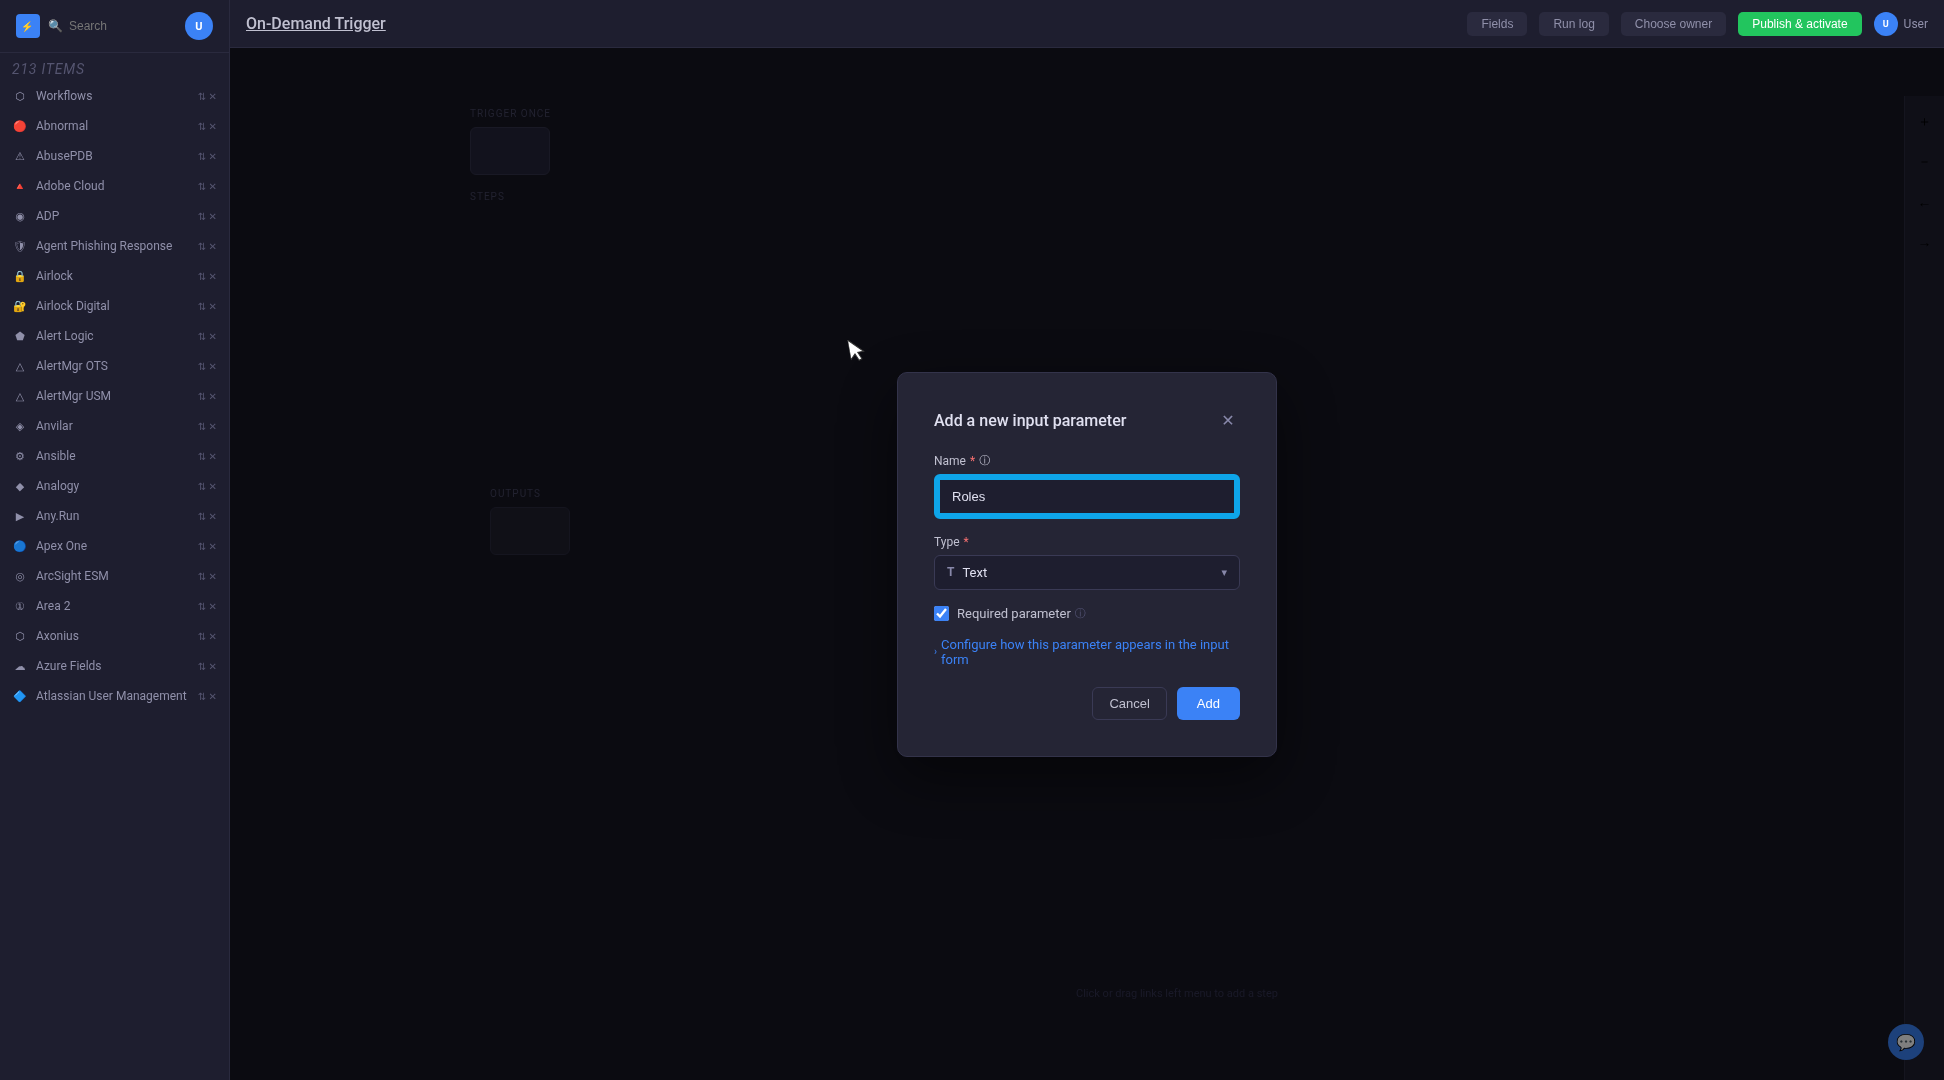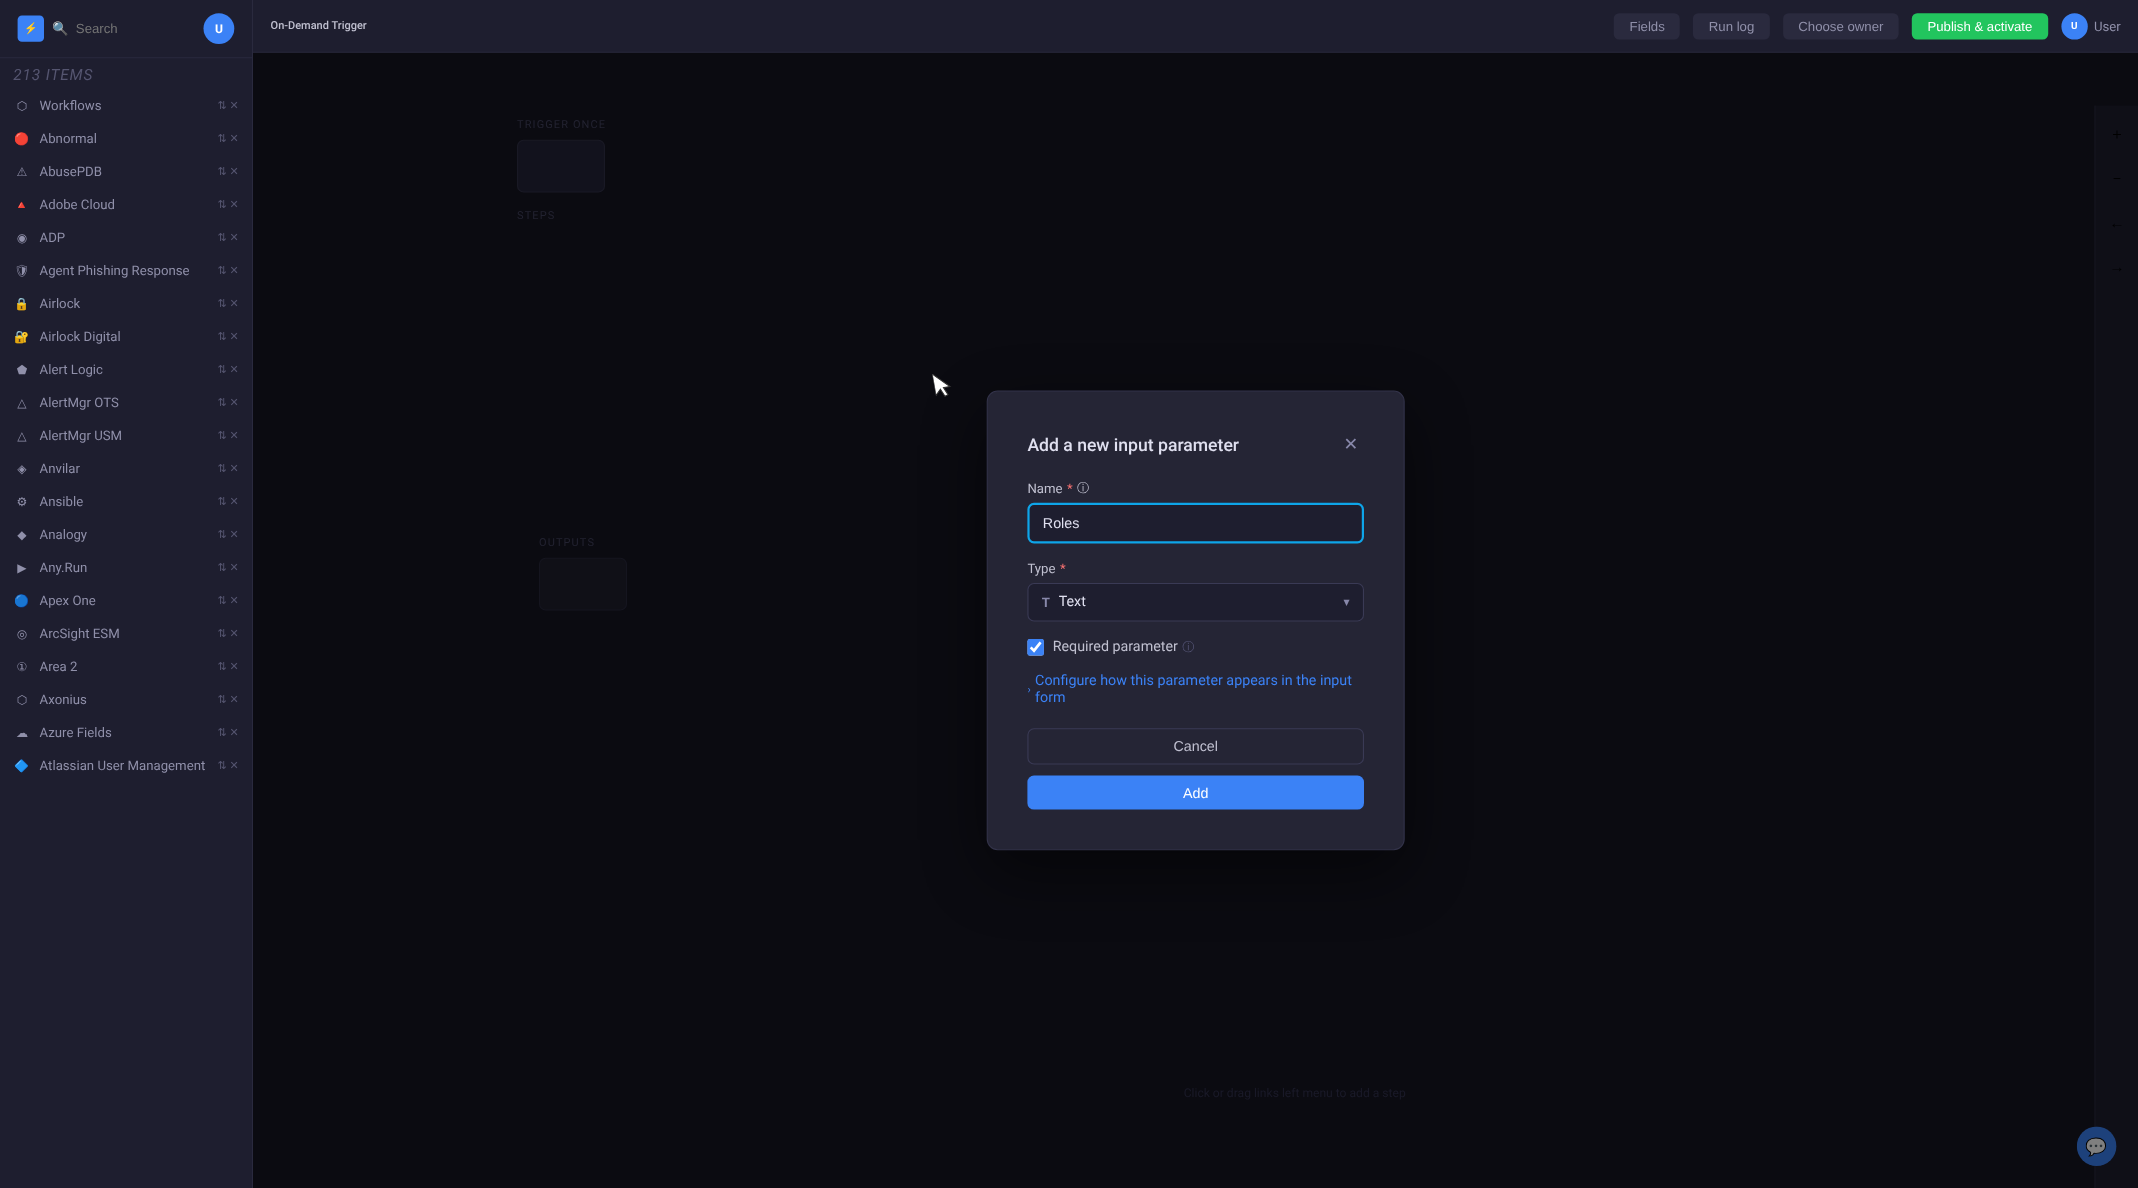--- a/index.html
+++ b/index.html
@@ -147,24 +147,25 @@
       height: 48px;
       background: #1e1e2f;
       border-bottom: 1px solid #2a2a3e;
       display: flex;
       align-items: center;
       padding: 0 16px;
       gap: 12px;
     }
 
     .topbar-title {
-      font-size: 10px;
+      font-size: 16px;
       color: #c0c0d0;
       font-weight: 500;
       flex: 1;
+      text-decoration: underline;
     }
 
     .topbar-btn {
       padding: 5px 14px;
       border-radius: 5px;
       font-size: 12px;
       cursor: pointer;
       border: none;
     }
 
@@ -266,21 +267,21 @@
 
     .form-label-info {
       color: #5555777;
       font-size: 11px;
       cursor: help;
     }
 
     .form-input {
       width: 100%;
       background: #1e1e2f;
-      border: 2px solid #0ea5e9;
+      border: 6px solid #0ea5e9;
       border-radius: 6px;
       padding: 9px 12px;
       color: #e0e0f0;
       font-size: 13px;
       outline: none;
     }
 
     .select-display {
       width: 100%;
       background: #1e1e2f;
@@ -354,21 +355,20 @@
     }
 
     .chevron-right {
       font-size: 10px;
     }
 
     .modal-footer {
       display: flex;
       justify-content: flex-end;
       gap: 10px;
-      flex-direction: column;
     }
 
     .btn-cancel {
       padding: 8px 16px;
       background: transparent;
       border: 1px solid #3a3a55;
       border-radius: 6px;
       color: #c0c0d0;
       font-size: 13px;
       cursor: pointer;

